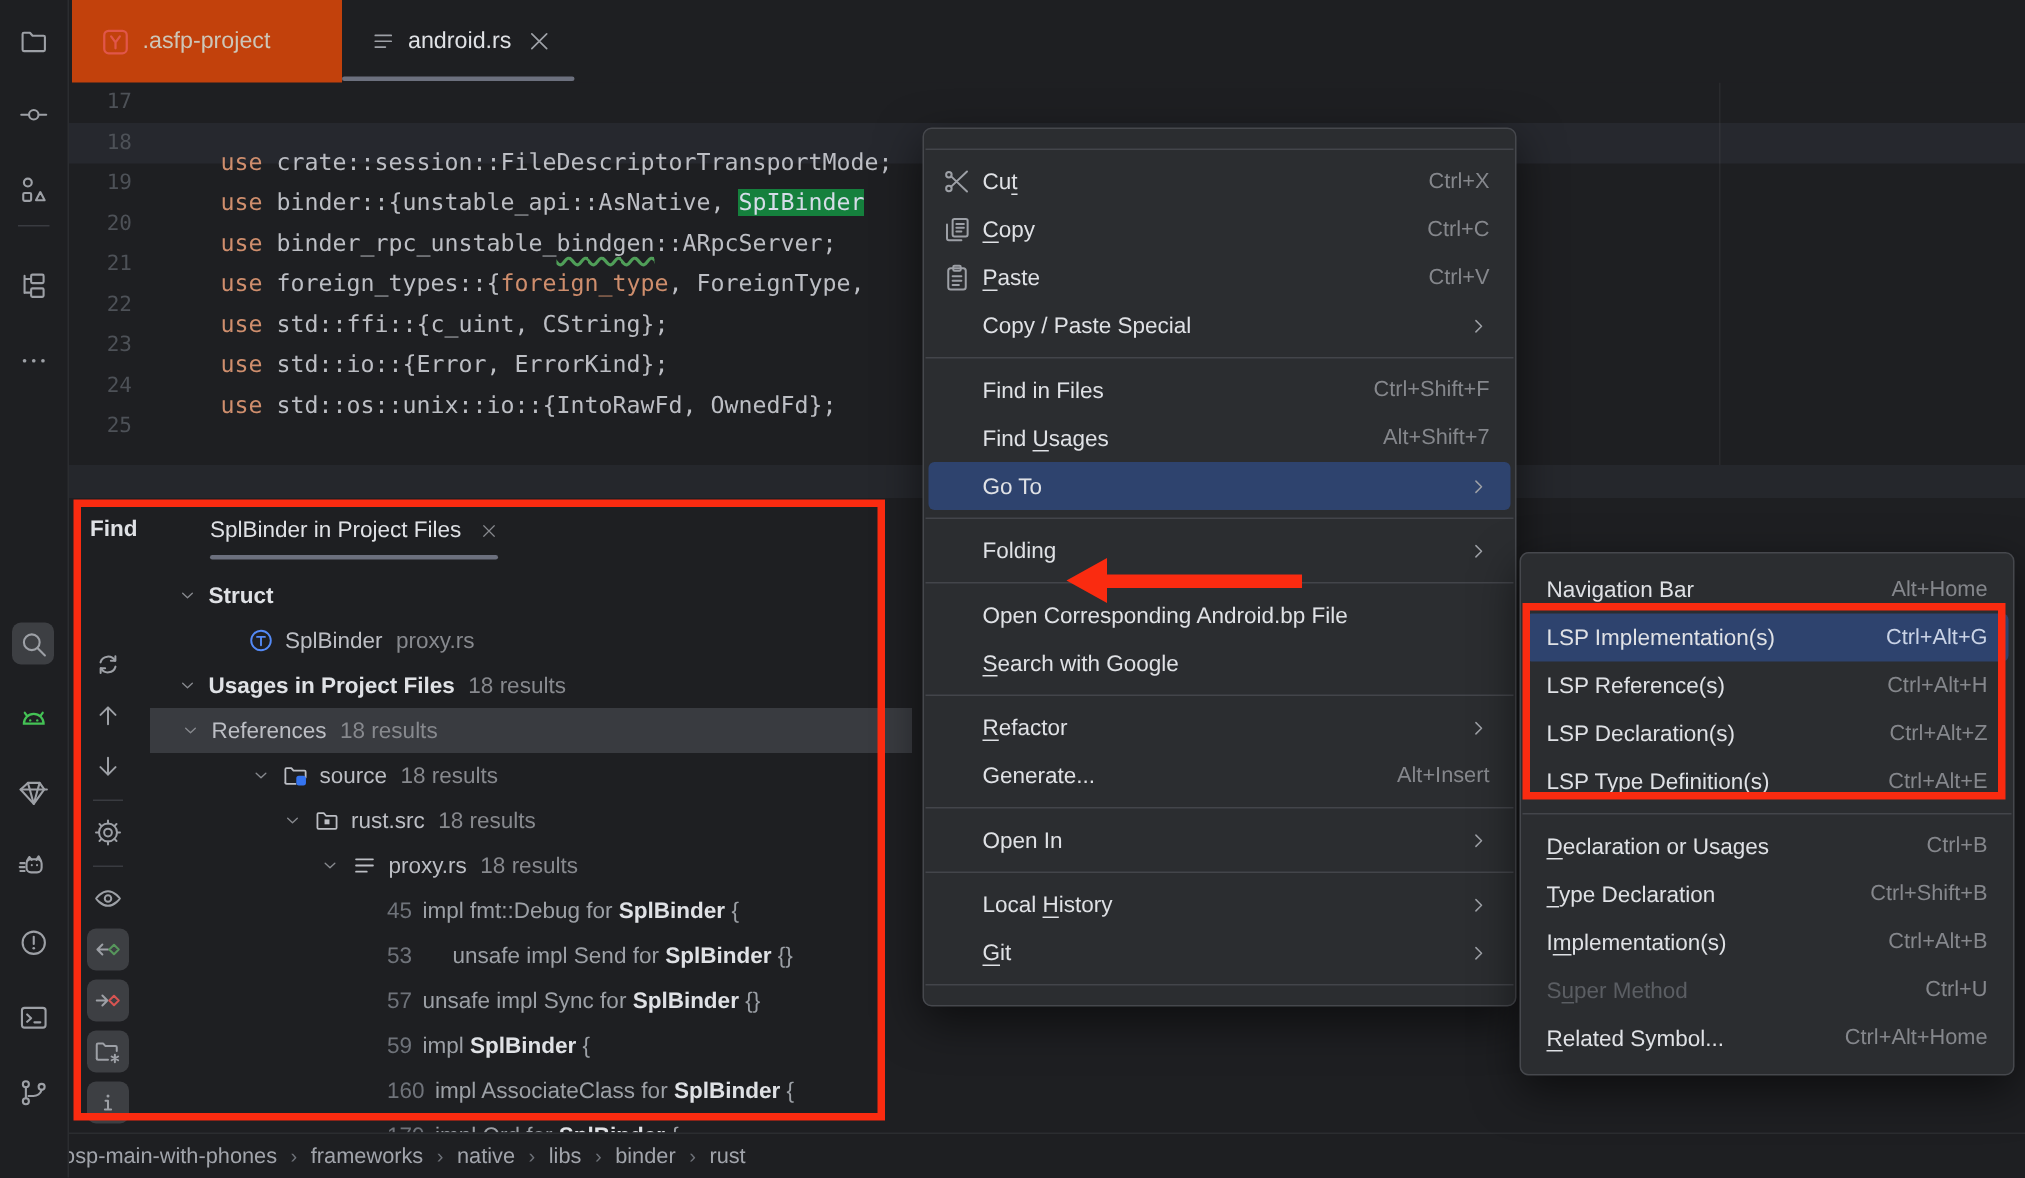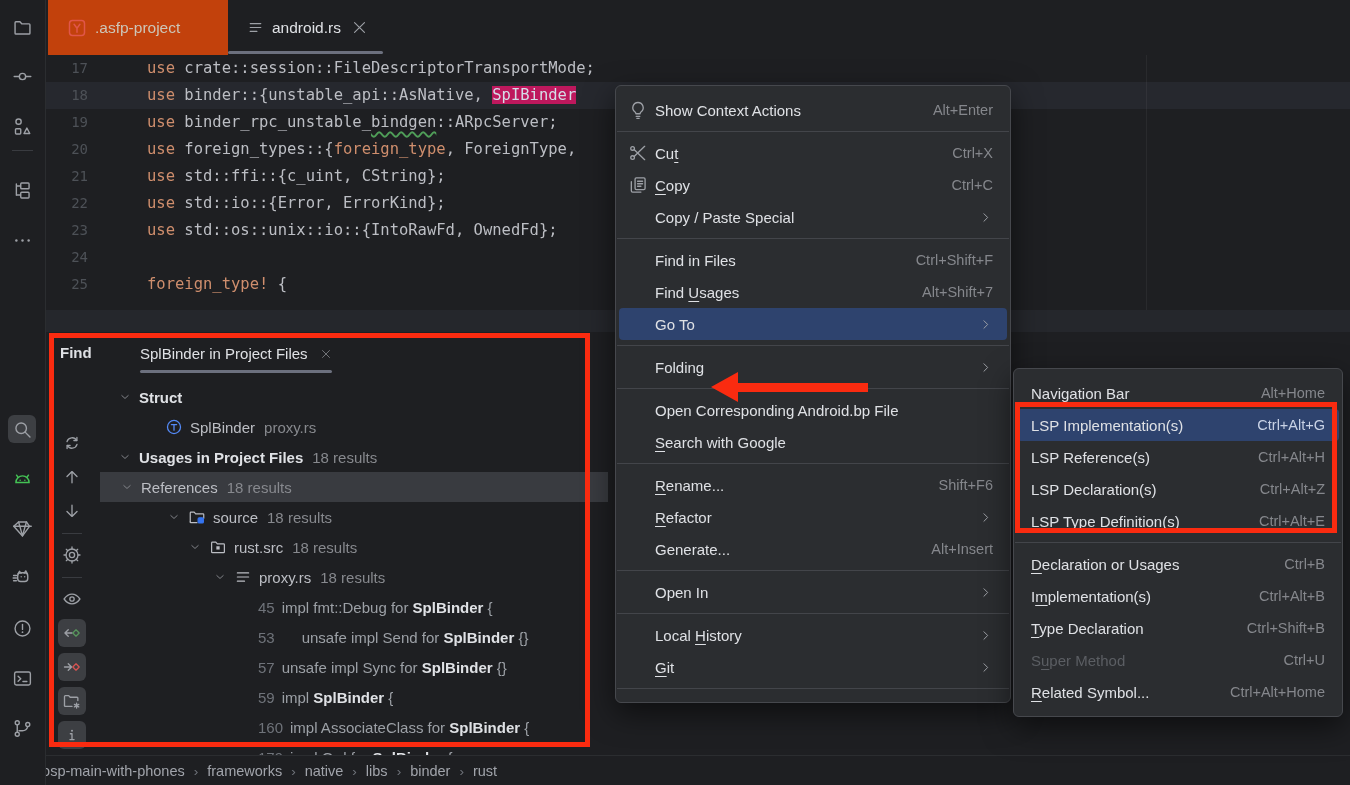--- a/index.html
+++ b/index.html
@@ -22,24 +22,24 @@
   .etab .icn{width:17px;height:17px;margin-right:8px;color:#9da0a6;}
   .etab-label{font-size:15.5px;color:#dfe1e5;}
   .etab-close{width:13px;height:13px;margin-left:10px;color:#87898e;}
   .etab-underline{position:absolute;left:0;right:0;bottom:1px;height:3px;border-radius:2px;background:#6c707e;}
 
   
   .editor{position:absolute;left:45px;top:55px;right:0;height:255px;z-index:1;}
   .cl{display:flex;height:27px;line-height:27px;font-family:"DejaVu Sans Mono",monospace;font-size:15.5px;}
   .cl.cur{background:#26282e;}
   .gut{width:90px;padding-right:47px;box-sizing:border-box;text-align:right;color:#4d5157;font-size:14px;flex:none;}
-  .ct{white-space:pre;color:#bcbec4;margin-left:12px;}
+  .ct{white-space:pre;color:#bcbec4;margin-left:12px;margin-top:40px;}
   .ct .k,.ct .m{color:#cf8e6d;}
   .ct .p{color:#bcbec4;}
-  .ct .sel{background:#be185d;color:#d5dce8;}
+  .ct .sel{background:#15803d;color:#d5dce8;}
   .ct .sq{text-decoration:underline;text-decoration-style:wavy;text-decoration-color:#4f9e58;text-decoration-thickness:1.5px;text-underline-offset:4px;}
   .guide{position:absolute;left:1101px;top:0;bottom:0;width:1px;background:rgba(255,255,255,.05);}
   .crumbstrip{position:absolute;left:45px;top:310px;right:0;height:22px;background:#25272c;z-index:1;}
 
   
   .findpanel{position:absolute;left:45px;top:332px;width:563px;height:423px;background:#1e1f22;overflow:hidden;z-index:3;}
   .ftitle{position:absolute;left:15px;top:12px;font-weight:bold;font-size:15px;color:#dfe1e5;}
   .ftab{position:absolute;left:95px;top:0;width:192px;height:43px;display:flex;align-items:center;font-size:15px;color:#dfe1e5;cursor:pointer;}
   .fclose{width:12px;height:12px;margin-left:12px;color:#87898e;}
   .funderline{position:absolute;left:0;right:0;bottom:2px;height:3px;border-radius:2px;background:#6c707e;}
@@ -396,30 +396,20 @@
         <div class="trow" style="padding-left: 158px;"><span class="tnum">45</span><span class="tcode">impl fmt::Debug for <span class="tmatch">SplBinder</span> {</span></div>
         <div class="trow" style="padding-left: 158px; gap: 20px;"><span class="tnum">53</span><span class="tcode">unsafe impl Send for <span class="tmatch">SplBinder</span> {}</span></div>
         <div class="trow" style="padding-left: 158px;"><span class="tnum">57</span><span class="tcode">unsafe impl Sync for <span class="tmatch">SplBinder</span> {}</span></div>
         <div class="trow" style="padding-left: 158px;"><span class="tnum">59</span><span class="tcode">impl <span class="tmatch">SplBinder</span> {</span></div>
         <div class="trow" style="padding-left: 158px;"><span class="tnum">160</span><span class="tcode">impl AssociateClass for <span class="tmatch">SplBinder</span> {</span></div>
         <div class="trow" style="padding-left: 158px;"><span class="tnum">179</span><span class="tcode">impl Ord for <span class="tmatch">SplBinder</span> {</span></div>
       </div>
   </div>
 
   <div class="menu ctxmenu" id="ctxmenu">
-      <div class="mrow">
-        <span class="mic icn">
-          <svg viewBox="0 0 24 24" fill="none" stroke="currentColor" stroke-width="1.6" stroke-linecap="round" stroke-linejoin="round">
-            <path d="M12 3a6.2 6.2 0 0 1 3.8 11.1c-.9.7-1.3 1.4-1.3 2.4h-5c0-1-.4-1.7-1.3-2.4A6.2 6.2 0 0 1 12 3z"></path>
-            <path d="M9.8 19.6h4.4M10.6 22h2.8"></path>
-          </svg>
-        </span>
-        <span class="mlb">Show Context Actions</span>
-        <span class="msc">Alt+Enter</span>
-      </div>
       <div class="msep"></div>
       <div class="mrow">
         <span class="mic icn">
           <svg viewBox="0 0 24 24" fill="none" stroke="currentColor" stroke-width="1.6" stroke-linecap="round" stroke-linejoin="round">
             <circle cx="5.5" cy="6.5" r="2.2"></circle>
             <circle cx="5.5" cy="17.5" r="2.2"></circle>
             <path d="M7.3 7.9L20 20M7.3 16.1L20 4"></path>
           </svg>
         </span>
         <span class="mlb">Cu<u>t</u></span>
@@ -429,20 +419,31 @@
         <span class="mic icn">
           <svg viewBox="0 0 24 24" fill="none" stroke="currentColor" stroke-width="1.6" stroke-linecap="round" stroke-linejoin="round">
             <rect x="8.5" y="3.5" width="12" height="14" rx="1.5"></rect>
             <path d="M15.5 20.5h-10A1.5 1.5 0 0 1 4 19V8M11.5 7.5h6M11.5 10.5h6M11.5 13.5h4"></path>
           </svg>
         </span>
         <span class="mlb"><u>C</u>opy</span>
         <span class="msc">Ctrl+C</span>
       </div>
       <div class="mrow">
+        <span class="mic icn">
+          <svg viewBox="0 0 24 24" fill="none" stroke="currentColor" stroke-width="1.6" stroke-linecap="round" stroke-linejoin="round">
+            <rect x="5" y="4.5" width="14" height="17" rx="2"></rect>
+            <rect x="9" y="2.5" width="6" height="4" rx="1"></rect>
+            <path d="M8.5 11h7M8.5 14.5h7M8.5 18h5"></path>
+          </svg>
+        </span>
+        <span class="mlb"><u>P</u>aste</span>
+        <span class="msc">Ctrl+V</span>
+      </div>
+      <div class="mrow">
         <span class="mic icn"></span>
         <span class="mlb">Copy / Paste Special</span>
         <span class="mar icn">
           <svg viewBox="0 0 24 24" fill="none" stroke="currentColor" stroke-width="1.6" stroke-linecap="round" stroke-linejoin="round">
             <path d="M9.5 6l6 6-6 6"></path>
           </svg>
         </span>
       </div>
       <div class="msep"></div>
       <div class="mrow">
@@ -477,25 +478,20 @@
       <div class="msep"></div>
       <div class="mrow">
         <span class="mic icn"></span>
         <span class="mlb">Open Corresponding Android.bp File</span>
       </div>
       <div class="mrow">
         <span class="mic icn"></span>
         <span class="mlb"><u>S</u>earch with Google</span>
       </div>
       <div class="msep"></div>
-      <div class="mrow">
-        <span class="mic icn"></span>
-        <span class="mlb"><u>R</u>ename...</span>
-        <span class="msc">Shift+F6</span>
-      </div>
       <div class="mrow">
         <span class="mic icn"></span>
         <span class="mlb"><u>R</u>efactor</span>
         <span class="mar icn">
           <svg viewBox="0 0 24 24" fill="none" stroke="currentColor" stroke-width="1.6" stroke-linecap="round" stroke-linejoin="round">
             <path d="M9.5 6l6 6-6 6"></path>
           </svg>
         </span>
       </div>
       <div class="mrow">
@@ -554,26 +550,26 @@
       <div class="mrow">
         <span class="mlb">LSP Type Definition(s)</span>
         <span class="msc">Ctrl+Alt+E</span>
       </div>
       <div class="msep"></div>
       <div class="mrow">
         <span class="mlb"><u>D</u>eclaration or Usages</span>
         <span class="msc">Ctrl+B</span>
       </div>
       <div class="mrow">
+        <span class="mlb"><u>T</u>ype Declaration</span>
+        <span class="msc">Ctrl+Shift+B</span>
+      </div>
+      <div class="mrow">
         <span class="mlb">I<u>m</u>plementation(s)</span>
         <span class="msc">Ctrl+Alt+B</span>
-      </div>
-      <div class="mrow">
-        <span class="mlb"><u>T</u>ype Declaration</span>
-        <span class="msc">Ctrl+Shift+B</span>
       </div>
       <div class="mrow dis">
         <span class="mlb">S<u>u</u>per Method</span>
         <span class="msc">Ctrl+U</span>
       </div>
       <div class="mrow">
         <span class="mlb"><u>R</u>elated Symbol...</span>
         <span class="msc">Ctrl+Alt+Home</span>
       </div>
     </div>

